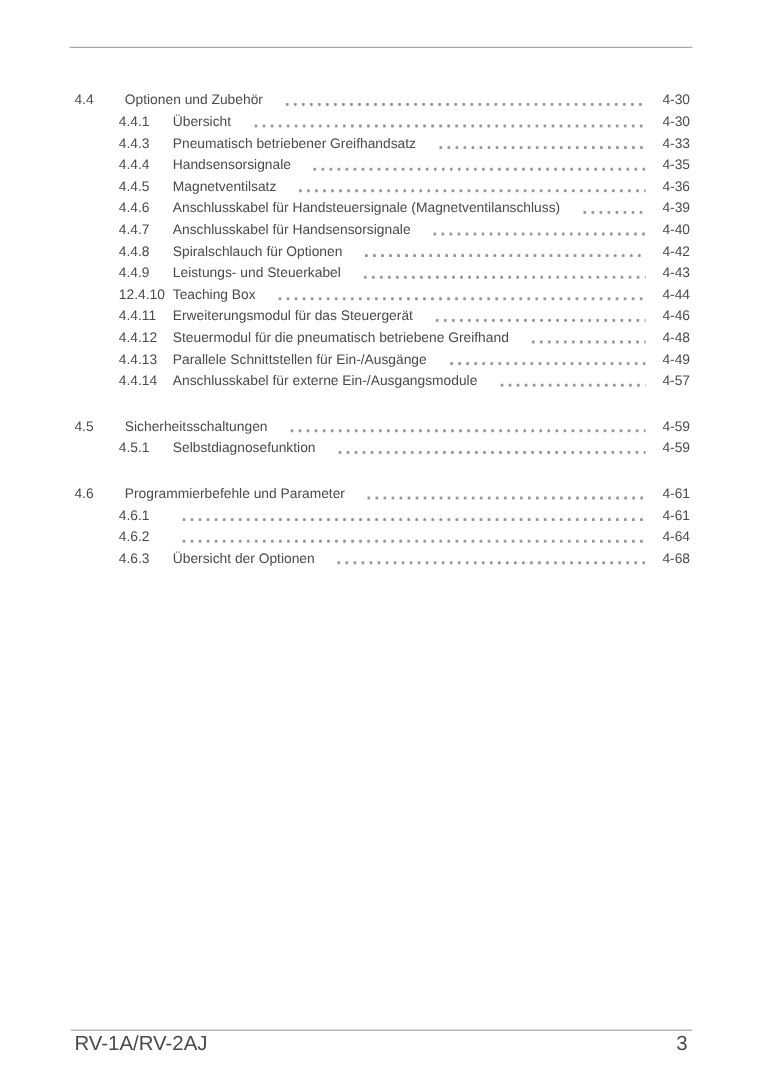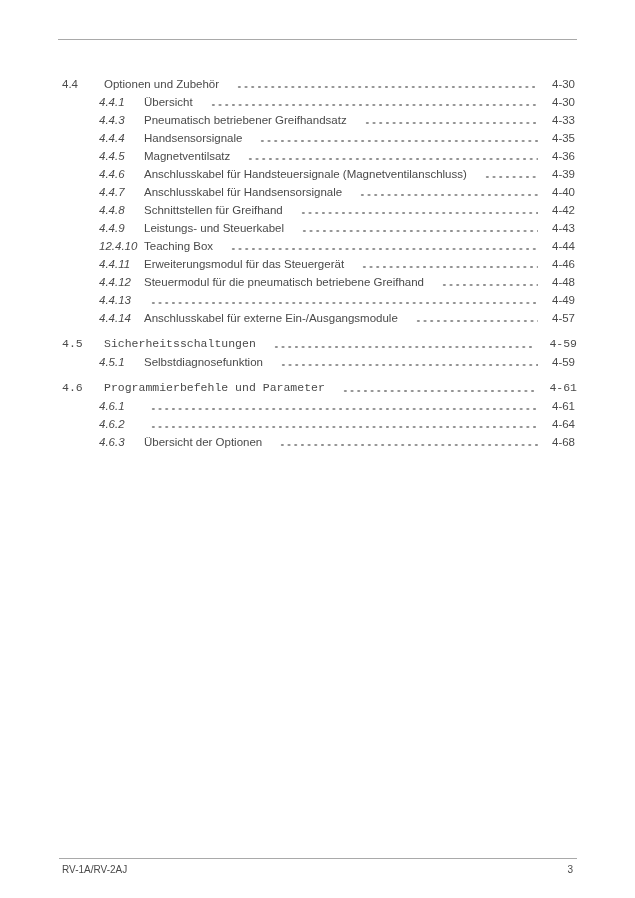--- a/index.html
+++ b/index.html
@@ -33,29 +33,28 @@
   .row {
     display: flex;
     align-items: baseline;
     height: 18px;
     line-height: 18px;
     font-size: 11.5px;
     white-space: nowrap;
     gap: 11px;
   }
   .row.lvl1.not-first {
-    margin-top: 8px;
-    font-family: Liberation Mono, monospace;
+    margin-top: 20px;
   }
   .row .num {
     flex: none;
   }
   .row.lvl1 .num { width: 31px; }
   .row.lvl2       { padding-left: 37px; }
-  .row.lvl2 .num { width: 34px; font-style: italic; }
+  .row.lvl2 .num { width: 34px; }
   .row .t {
     flex: none;
   }
   .row .dots {
     flex: 1 1 auto;
     align-self: stretch;
     margin: 0 3px 0 5px;
     background-image: radial-gradient(circle, #8e8e8e 1px, rgba(0,0,0,0) 1.4px);
     background-size: 6.7px 4px;
     background-position: 1px 9.5px;
@@ -73,21 +72,21 @@
     height: 0;
     border-top: 1.5px solid #a9a9a9;
   }
   .footer {
     position: absolute;
     left: 62px;
     top: 863px;
     width: 511px;
     display: flex;
     justify-content: space-between;
-    font-size: 10px;
+    font-size: 17px;
     line-height: 14px;
   }
 </style>
 </head>
 <body>
 
 <div class="page">
   <div class="top-rule"></div>
 
   <div class="toc" id="toc">
@@ -128,21 +127,21 @@
         <span class="pg">4-39</span>
       </div>
       <div class="row lvl2">
         <span class="num">4.4.7</span>
         <span class="t">Anschlusskabel für Handsensorsignale</span>
         <span class="dots"></span>
         <span class="pg">4-40</span>
       </div>
       <div class="row lvl2">
         <span class="num">4.4.8</span>
-        <span class="t">Schnittstellen für Greifhand</span>
+        <span class="t">Spiralschlauch für Optionen</span>
         <span class="dots"></span>
         <span class="pg">4-42</span>
       </div>
       <div class="row lvl2">
         <span class="num">4.4.9</span>
         <span class="t">Leistungs- und Steuerkabel</span>
         <span class="dots"></span>
         <span class="pg">4-43</span>
       </div>
       <div class="row lvl2">
@@ -158,20 +157,21 @@
         <span class="pg">4-46</span>
       </div>
       <div class="row lvl2">
         <span class="num">4.4.12</span>
         <span class="t">Steuermodul für die pneumatisch betriebene Greifhand</span>
         <span class="dots"></span>
         <span class="pg">4-48</span>
       </div>
       <div class="row lvl2">
         <span class="num">4.4.13</span>
+        <span class="t">Parallele Schnittstellen für Ein-/Ausgänge</span>
         <span class="dots"></span>
         <span class="pg">4-49</span>
       </div>
       <div class="row lvl2">
         <span class="num">4.4.14</span>
         <span class="t">Anschlusskabel für externe Ein-/Ausgangsmodule</span>
         <span class="dots"></span>
         <span class="pg">4-57</span>
       </div>
       <div class="row lvl1 not-first">

